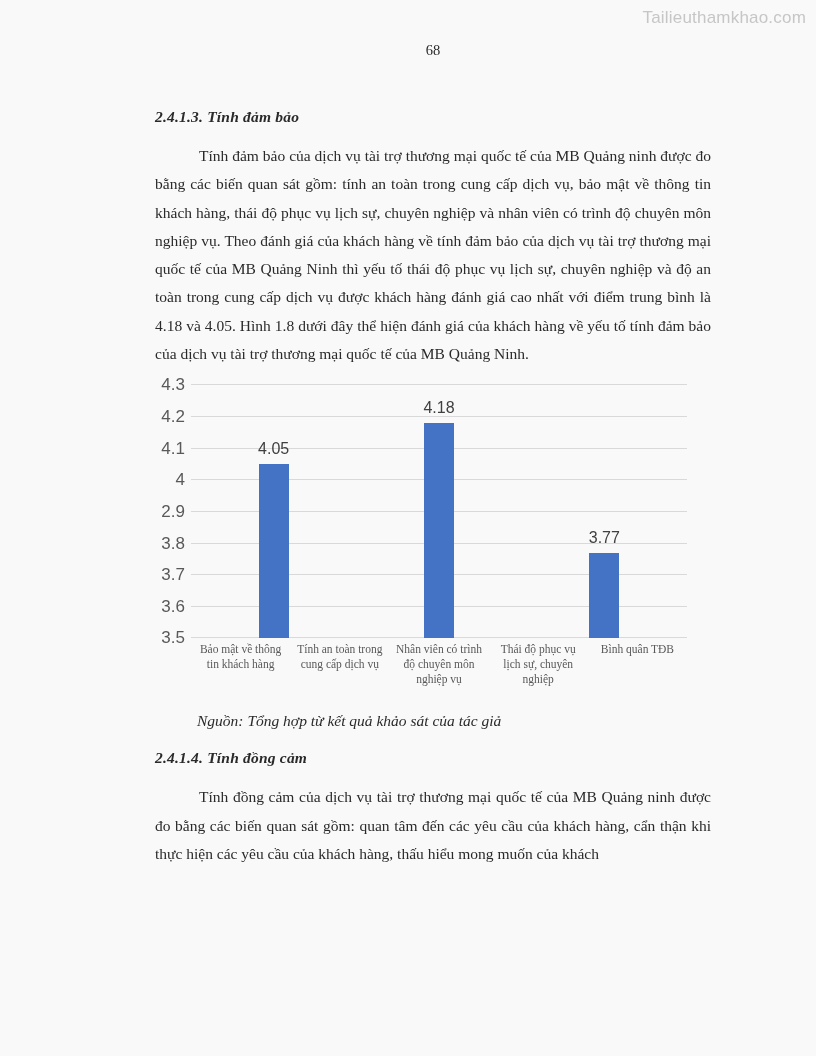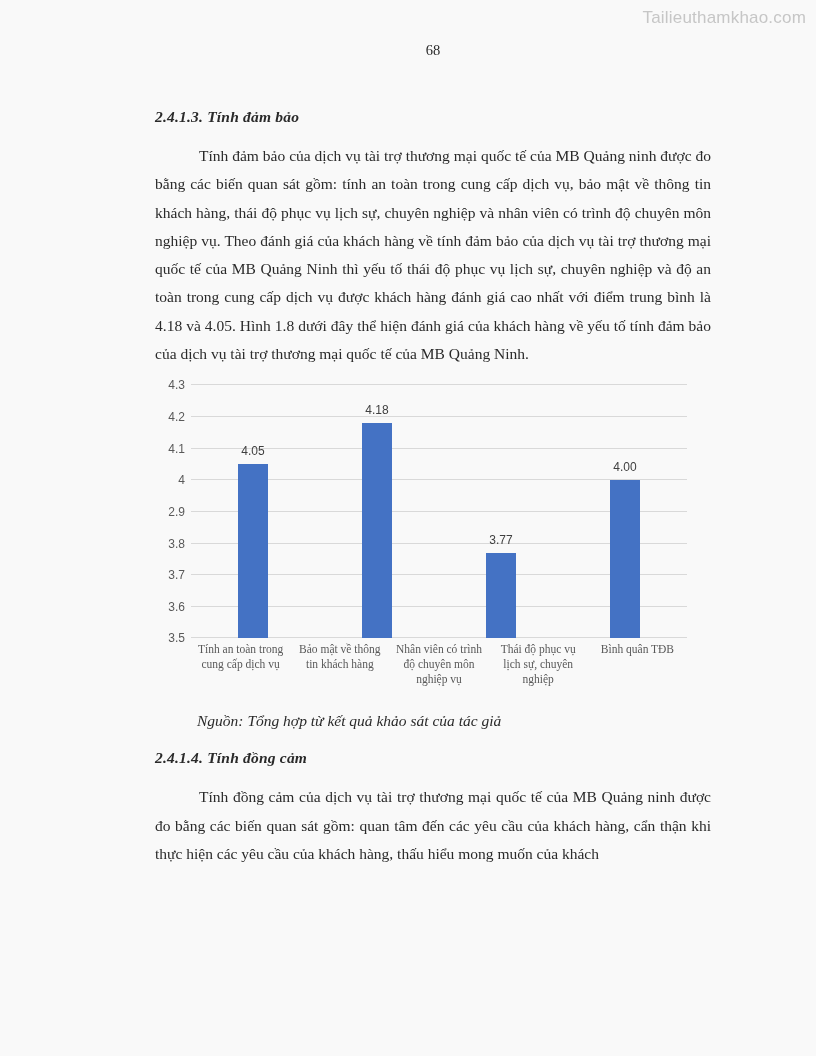--- a/index.html
+++ b/index.html
@@ -72,21 +72,21 @@
     left: 0;
     right: 0;
     height: 1px;
     background: #d9d9d9;
   }
   .ytick {
     position: absolute;
     left: -36px;
     width: 30px;
     text-align: right;
-    font-size: 12px;
+    font-size: 17px;
     color: #595959;
     transform: translateY(50%);
   }
   .bars-row {
     position: absolute;
     left: 0; right: 0; top: 0; bottom: 0;
     display: flex;
   }
   .bar-col {
     position: relative;
@@ -98,21 +98,21 @@
     left: 50%;
     transform: translateX(-50%);
     width: 30px;
     background: #4472c4;
   }
   .bar-value {
     position: absolute;
     left: 0;
     width: 100%;
     text-align: center;
-    font-size: 12px;
+    font-size: 16px;
     color: #404040;
   }
   .cat-row {
     display: flex;
     margin-left: 32px;
     width: 496px;
     margin-top: 4px;
   }
   .cat-label {
     flex: 1;
@@ -179,29 +179,25 @@
               <div class="bar" style="height: 68.75%; background: rgb(68, 114, 196);"></div>
             </div>
             <div class="bar-col">
               <div class="bar-value" style="bottom: calc(85% + 6px); color: rgb(64, 64, 64);">4.18</div>
               <div class="bar" style="height: 85%; background: rgb(68, 114, 196);"></div>
             </div>
             <div class="bar-col">
               <div class="bar-value" style="bottom: calc(33.75% + 6px); color: rgb(64, 64, 64);">3.77</div>
               <div class="bar" style="height: 33.75%; background: rgb(68, 114, 196);"></div>
             </div>
-            <div class="bar-col">
-              <div class="bar-value" style="bottom: calc(62.5% + 6px); color: rgb(64, 64, 64);">4.00</div>
-              <div class="bar" style="height: 62.5%; background: rgb(68, 114, 196);"></div>
-            </div>
           </div>
       </div>
       <div class="cat-row" id="cat-row">
+          <div class="cat-label">Bảo mật về thông tin khách hàng</div>
           <div class="cat-label">Tính an toàn trong cung cấp dịch vụ</div>
-          <div class="cat-label">Bảo mật về thông tin khách hàng</div>
           <div class="cat-label">Nhân viên có trình độ chuyên môn nghiệp vụ</div>
           <div class="cat-label">Thái độ phục vụ lịch sự, chuyên nghiệp</div>
           <div class="cat-label">Bình quân TĐB</div>
         </div>
     </figure>
 
     <p class="source">Nguồn: Tổng hợp từ kết quả khảo sát của tác giả</p>
 
 
     <h3 class="heading second">2.4.1.4. Tính đồng cảm</h3>

